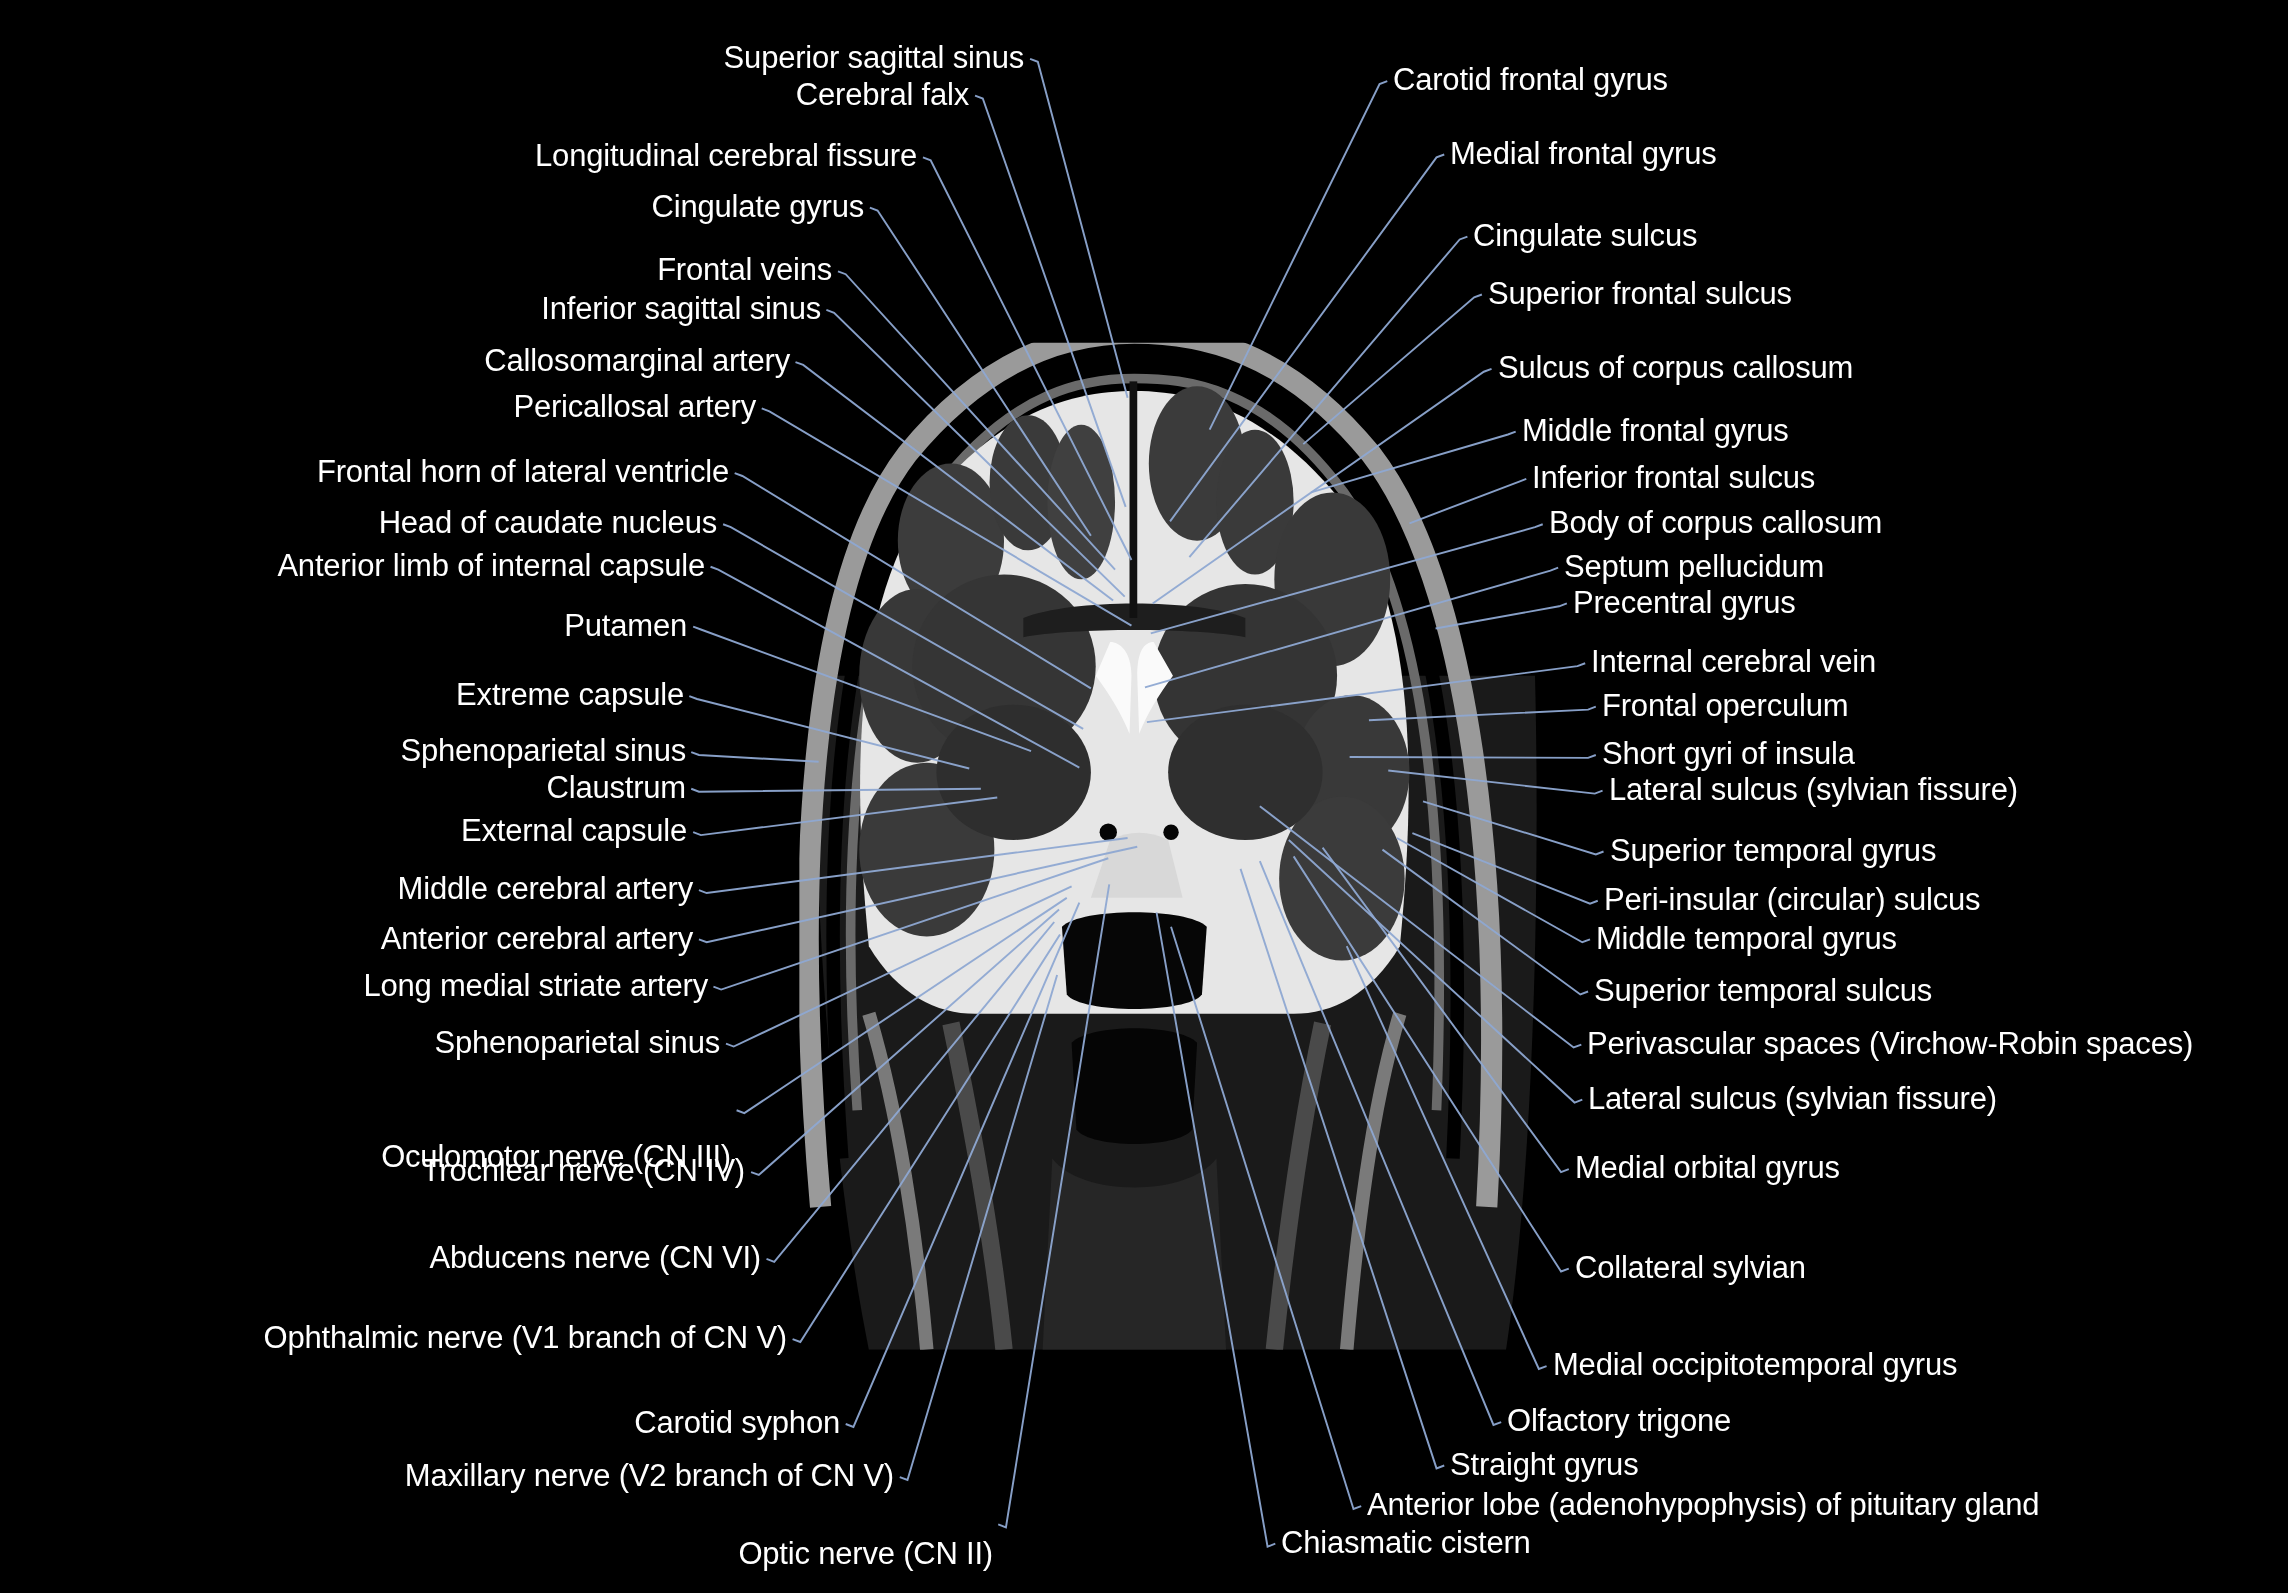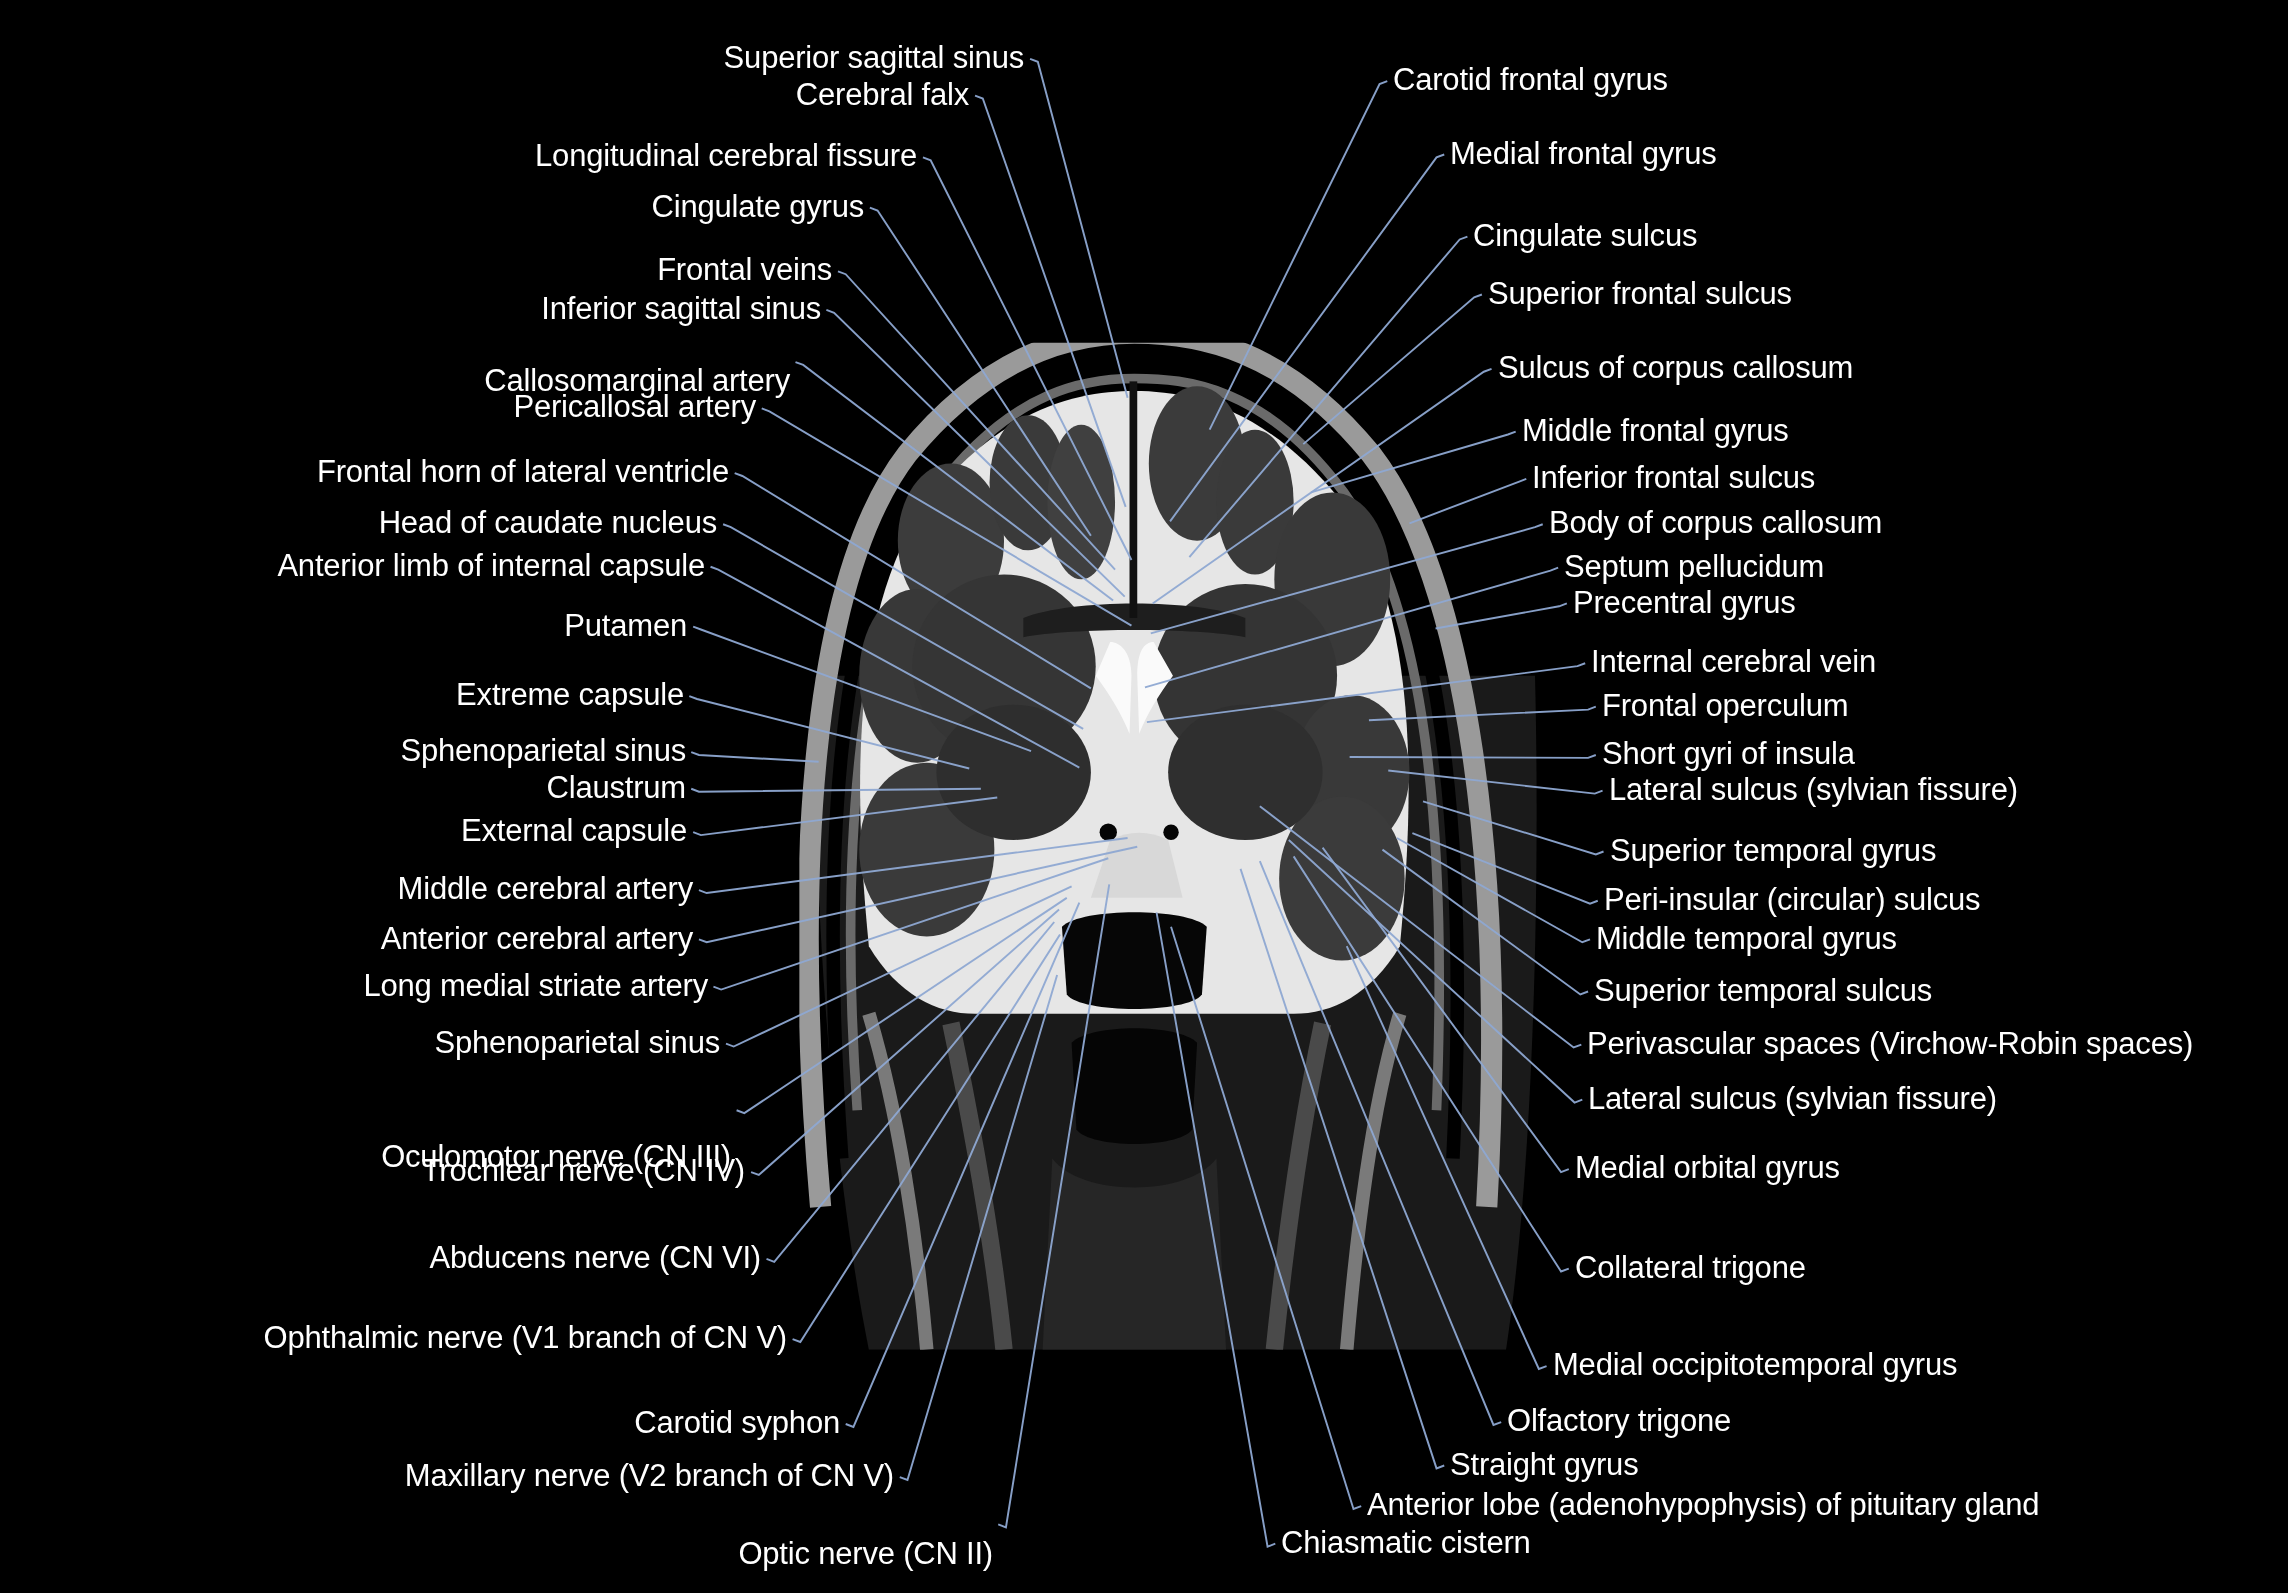--- a/index.html
+++ b/index.html
@@ -132,21 +132,21 @@
       </g>
   </svg>
 
   <div id="labels-left">
       <div class="lbl left" style="left: 1024px; top: 57px;">Superior sagittal sinus</div>
       <div class="lbl left" style="left: 969px; top: 94px;">Cerebral falx</div>
       <div class="lbl left" style="left: 917px; top: 155px;">Longitudinal cerebral fissure</div>
       <div class="lbl left" style="left: 864px; top: 206px;">Cingulate gyrus</div>
       <div class="lbl left" style="left: 832px; top: 269px;">Frontal veins</div>
       <div class="lbl left" style="left: 821px; top: 308px;">Inferior sagittal sinus</div>
-      <div class="lbl left" style="left: 790px; top: 360px; margin-top: 20px;">Callosomarginal artery</div>
+      <div class="lbl left" style="left: 790px; top: 360px;">Callosomarginal artery</div>
       <div class="lbl left" style="left: 756px; top: 406px;">Pericallosal artery</div>
       <div class="lbl left" style="left: 729px; top: 471px; text-align: right;">Frontal horn of lateral ventricle</div>
       <div class="lbl left" style="left: 717px; top: 522px;">Head of caudate nucleus</div>
       <div class="lbl left" style="left: 705px; top: 565px;">Anterior limb of internal capsule</div>
       <div class="lbl left" style="left: 687px; top: 625px;">Putamen</div>
       <div class="lbl left" style="left: 684px; top: 694px;">Extreme capsule</div>
       <div class="lbl left" style="left: 686px; top: 750px;">Sphenoparietal sinus</div>
       <div class="lbl left" style="left: 686px; top: 787px;">Claustrum</div>
       <div class="lbl left" style="left: 687px; top: 830px;">External capsule</div>
       <div class="lbl left" style="left: 693px; top: 888px;">Middle cerebral artery</div>
@@ -176,21 +176,21 @@
       <div class="lbl right" style="left: 1602px; top: 705px;">Frontal operculum</div>
       <div class="lbl right" style="left: 1602px; top: 753px;">Short gyri of insula</div>
       <div class="lbl right" style="left: 1609px; top: 789px;">Lateral sulcus (sylvian fissure)</div>
       <div class="lbl right" style="left: 1610px; top: 850px;">Superior temporal gyrus</div>
       <div class="lbl right" style="left: 1604px; top: 899px;">Peri-insular (circular) sulcus</div>
       <div class="lbl right" style="left: 1596px; top: 938px;">Middle temporal gyrus</div>
       <div class="lbl right" style="left: 1594px; top: 990px;">Superior temporal sulcus</div>
       <div class="lbl right" style="left: 1587px; top: 1043px;">Perivascular spaces (Virchow-Robin spaces)</div>
       <div class="lbl right" style="left: 1588px; top: 1098px;">Lateral sulcus (sylvian fissure)</div>
       <div class="lbl right" style="left: 1575px; top: 1167px;">Medial orbital gyrus</div>
-      <div class="lbl right" style="left: 1575px; top: 1267px;">Collateral trigone</div>
+      <div class="lbl right" style="left: 1575px; top: 1267px;">Collateral sylvian</div>
       <div class="lbl right" style="left: 1553px; top: 1364px;">Medial occipitotemporal gyrus</div>
       <div class="lbl right" style="left: 1507px; top: 1420px;">Olfactory trigone</div>
       <div class="lbl right" style="left: 1450px; top: 1464px;">Straight gyrus</div>
       <div class="lbl right" style="left: 1367px; top: 1504px;">Anterior lobe (adenohypophysis) of pituitary gland</div>
       <div class="lbl right" style="left: 1281px; top: 1542px;">Chiasmatic cistern</div>
     </div>
 </div>
 
 
 </body></html>

